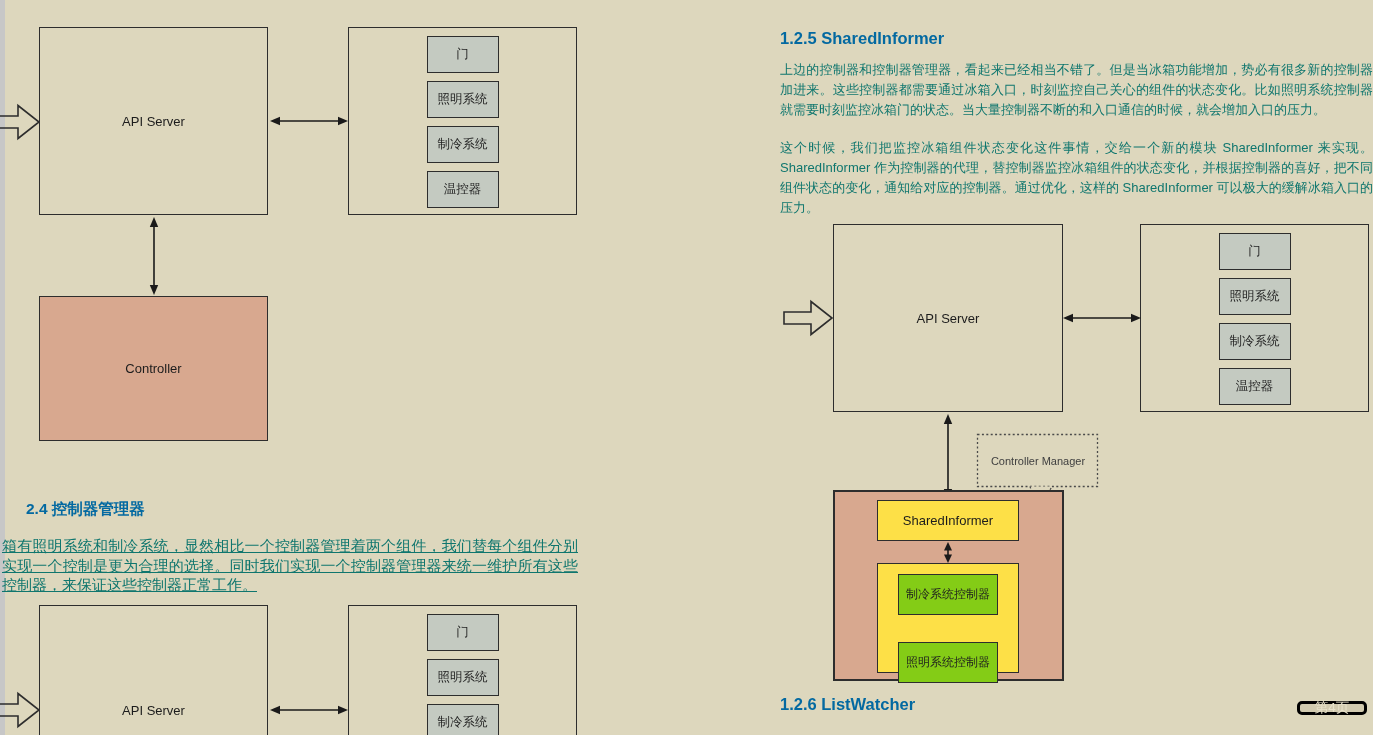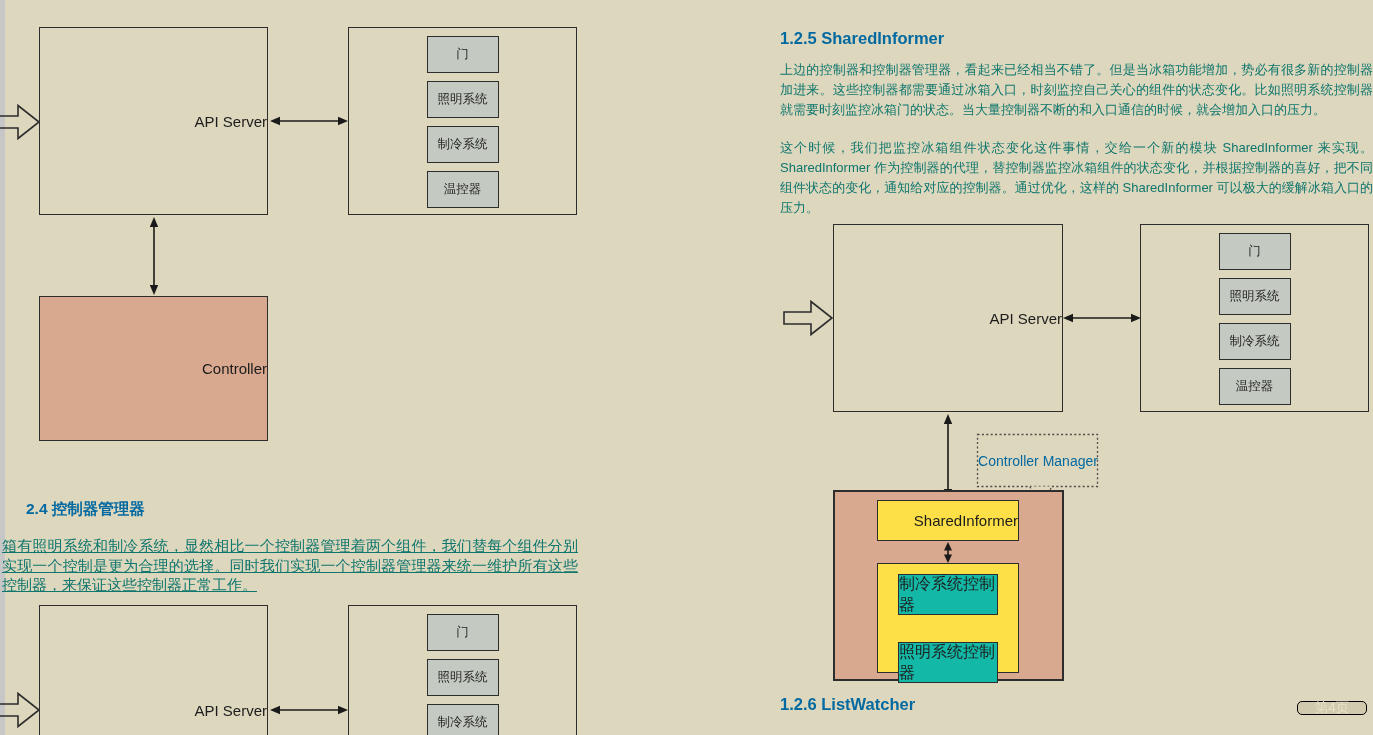--- a/index.html
+++ b/index.html
@@ -6,52 +6,52 @@
   .canvas{
     position:relative; width:1373px; height:735px; overflow:hidden;
     background:#ddd7bd; font-family:"Liberation Sans","DejaVu Sans",sans-serif;
     color:#1f1f1f;
   }
   *{box-sizing:border-box;}
   .edge-strip{position:absolute;left:0;top:0;width:5px;height:735px;background:#c7c7c7;}
   .abs{position:absolute;}
   .dbox{
     position:absolute;border:1.5px solid #2d2d2d;display:flex;
-    align-items:center;justify-content:flex-end;font-size:15px;color:#1c1c1c;
+    align-items:center;justify-content:center;font-size:13px;color:#1c1c1c;
   }
   .comps{
     position:absolute;border:1.5px solid #2d2d2d;display:flex;
     flex-direction:column;align-items:center;gap:8px;padding-top:8px;
   }
   .comp-item{
     width:72px;height:37px;background:#c4cac1;border:1.5px solid #2d2d2d;
     display:flex;align-items:center;justify-content:center;font-size:12.5px;
     flex:0 0 auto;
   }
   .salmon{background:#d8a88f;}
   .cream{background:#fde047;}
   .ctrl-item{
-    position:absolute;width:100px;height:41px;background:#14b8a6;
+    position:absolute;width:100px;height:41px;background:#84cc16;
     border:1.5px solid #2d2d2d;display:flex;align-items:center;justify-content:center;
-    font-size:16px;
+    font-size:12px;
   }
   .heading{position:absolute;font-weight:700;font-size:16.5px;color:#0369a1;white-space:nowrap;}
   .heading.sm{font-size:15.5px;margin-left:24px;}
   .para{
     position:absolute;font-size:13px;line-height:20px;text-align:justify;
     text-justify:inter-ideograph;color:#0f766e;
   }
   .para.left-col{font-size:15px;line-height:19.5px;text-decoration:underline;}
   .callout-label{
     position:absolute;display:flex;align-items:center;justify-content:center;
-    font-size:14px;color:#0369a1;white-space:nowrap;
+    font-size:11px;color:#404040;white-space:nowrap;
   }
   .page-badge{
     position:absolute;left:1297px;top:701px;width:70px;height:14px;
-    background:#d1caaf;border:1px solid #000000;border-radius:5px;
+    background:#d1caaf;border:3px solid #000000;border-radius:5px;
     display:flex;align-items:center;justify-content:center;
     color:#e7e1ca;font-size:13.5px;
   }
   svg{display:block;}
 </style>
 </head>
 <body>
 
 <div class="canvas">
   <div class="edge-strip"></div>

